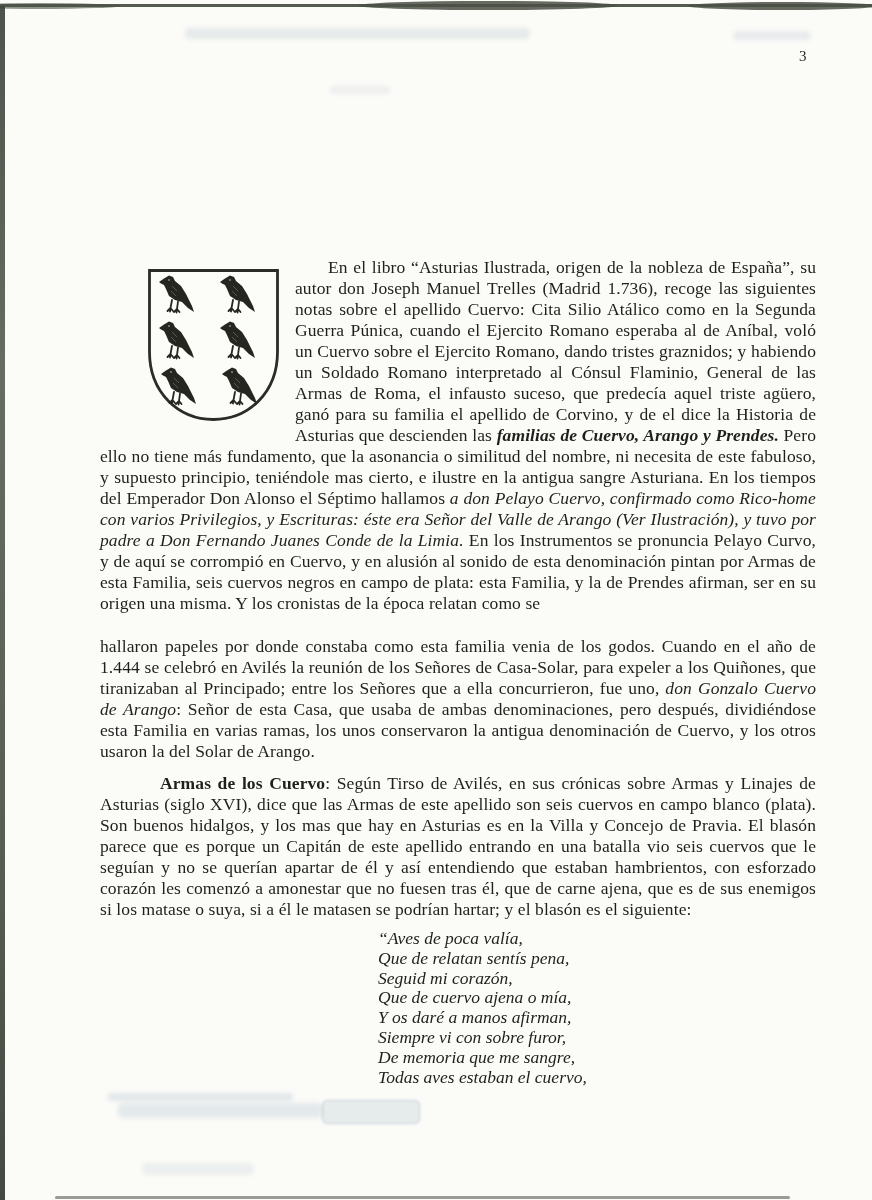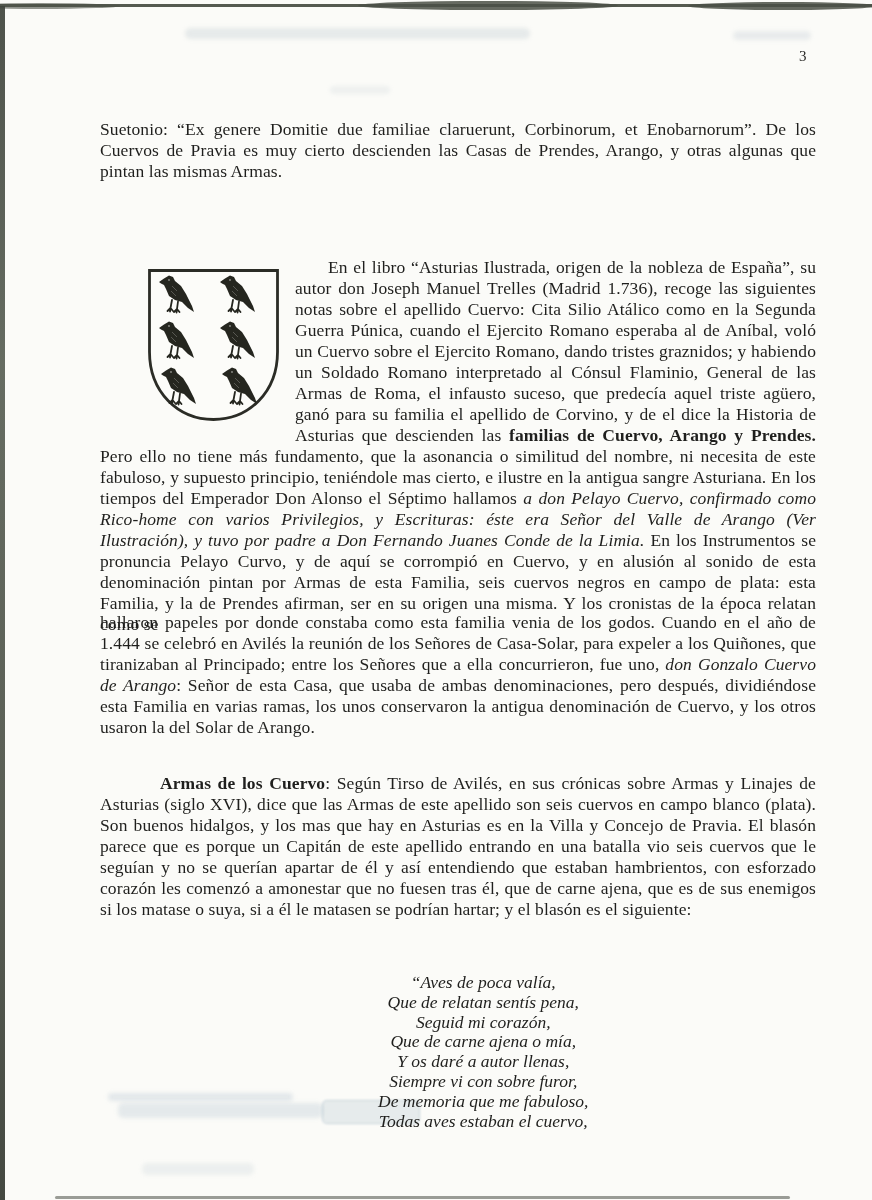--- a/index.html
+++ b/index.html
@@ -29,30 +29,30 @@
   .ghost-g { top:1163px; left:142px; width:112px; height:12px; background:rgba(150,168,182,.14); }
   
   .textblock {
     position:absolute; left:100px; width:716px;
     font-size:17.5px; line-height:21px; text-align:justify;
     letter-spacing:.1px;
   }
   .para-intro  { top:101px; }
   .para-libro  { top:257px; }
   .para-libro  .indent-first { display:inline-block; width:33px; }
-  .para-hallaron { top:594px; }
+  .para-hallaron { top:618px; }
   .para-armas  { top:755px; text-indent:60px; }
-  .bold-italic { font-weight:bold; }
+  .bold-italic { font-weight:bold; font-style:italic; }
   .italic      { font-style:italic; }
   .bold        { font-weight:bold;font-family:Liberation Serif, serif; }
   .page-number { position:absolute; top:48px; left:799px; font-size:15px; color:#2a2a28; }
   
   .shield-float { float:left; width:137px; height:158px; margin:9px 13px 6px 45px; }
   
-  .poem { position:absolute; left:378px; top:973px; font-style:italic; font-size:17.5px; line-height:19.8px; text-align:center; }
+  .poem { position:absolute; left:378px; top:929px; font-style:italic; font-size:17.5px; line-height:19.8px; text-align:left; }
 </style>
 </head>
 <body>
 
 <div class="page">
 
   <div class="scan-top-line"></div>
   <div class="scan-top-bump bump1"></div>
   <div class="scan-top-bump bump2"></div>
   <div class="scan-top-bump bump3"></div>
@@ -62,23 +62,20 @@
   <div class="ghost ghost-a"></div>
   <div class="ghost ghost-b"></div>
   <div class="ghost ghost-c"></div>
   <div class="ghost ghost-d"></div>
   <div class="ghost ghost-e"></div>
   <div class="ghost ghost-f"></div>
   <div class="ghost ghost-g"></div>
 
   <div class="page-number">3</div>
 
-  <p class="textblock para-intro">
-    <span>Suetonio: “Ex genere Domitie due familiae claruerunt, Corbinorum, et Enobarnorum”. De los Cuervos de Pravia es muy cierto descienden las Casas de Prendes, Arango, y otras algunas que pintan las mismas Armas.</span>
-  </p>
 
   <div class="textblock para-libro">
     <svg class="shield-float" viewBox="0 0 137 158" xmlns="http://www.w3.org/2000/svg">
       <defs>
         <g id="raven">
           <path fill="#25261f" d="M1 8 L6 4.5 L11 1.5 L15 3 L17 7 L23 12 L28 20 L34 32 L36 38 L30 34 L24 28 L17 26 L11 22 L8 15 L6 11 L3 9.5 Z"></path>
           <path fill="none" stroke="#25261f" stroke-width="1.8" stroke-linecap="round" d="M14 26 L12.5 34 M12.5 34 L9.5 37 M12.5 34 L12 37.5 M12.5 34 L15 37 M20 27.5 L19 35 M19 35 L16 38 M19 35 L18.5 38.5 M19 35 L21.5 38"></path>
           <circle cx="11" cy="6" r="0.9" fill="#fbfbf8" opacity="0.5"></circle>
           <path fill="none" stroke="#fbfbf8" stroke-width="0.8" opacity="0.3" d="M14 12 L19 17 M13 17 L18 22"></path>
         </g>
@@ -99,20 +96,20 @@
   </p>
 
   <p class="textblock para-armas">
     <span class="bold">Armas de los Cuervo</span><span>: Según Tirso de Avilés, en sus crónicas sobre Armas y Linajes de Asturias (siglo XVI), dice que las Armas de este apellido son seis cuervos en campo blanco (plata). Son buenos hidalgos, y los mas que hay en Asturias es en la Villa y Concejo de Pravia. El blasón parece que es porque un Capitán de este apellido entrando en una batalla vio seis cuervos que le seguían y no se querían apartar de él y así entendiendo que estaban hambrientos, con esforzado corazón les comenzó a amonestar que no fuesen tras él, que de carne ajena, que es de sus enemigos si los matase o suya, si a él le matasen se podrían hartar; y el blasón es el siguiente:</span>
   </p>
 
   <div class="poem">
     <div>“Aves de poca valía,</div>
     <div>Que de relatan sentís pena,</div>
     <div>Seguid mi corazón,</div>
-    <div>Que de carne ajena o mía,</div>
-    <div>Y os daré a autor llenas,</div>
+    <div>Que de cuervo ajena o mía,</div>
+    <div>Y os daré a manos afirman,</div>
     <div>Siempre vi con sobre furor,</div>
-    <div>De memoria que me fabuloso,</div>
+    <div>De memoria que me sangre,</div>
     <div>Todas aves estaban el cuervo,</div>
   </div>
 
 </div>
 
 </body></html>

